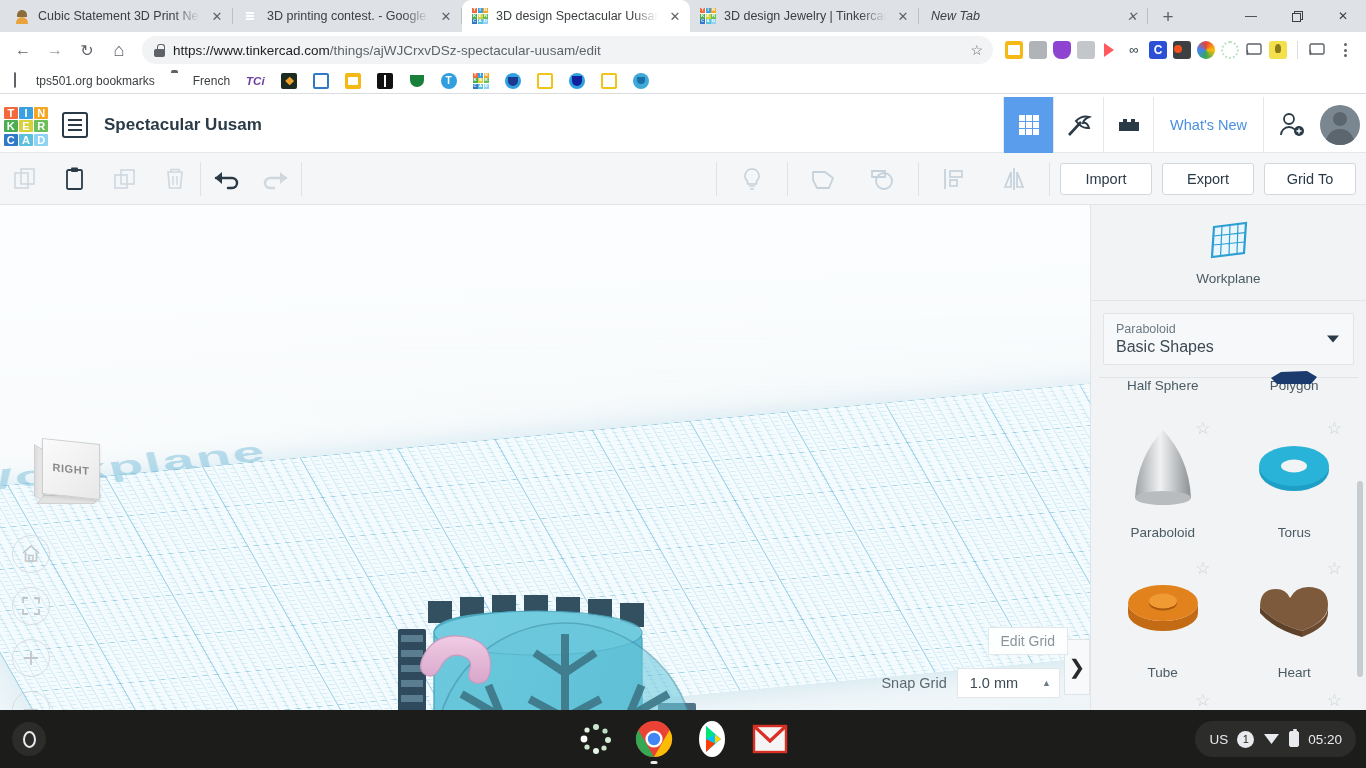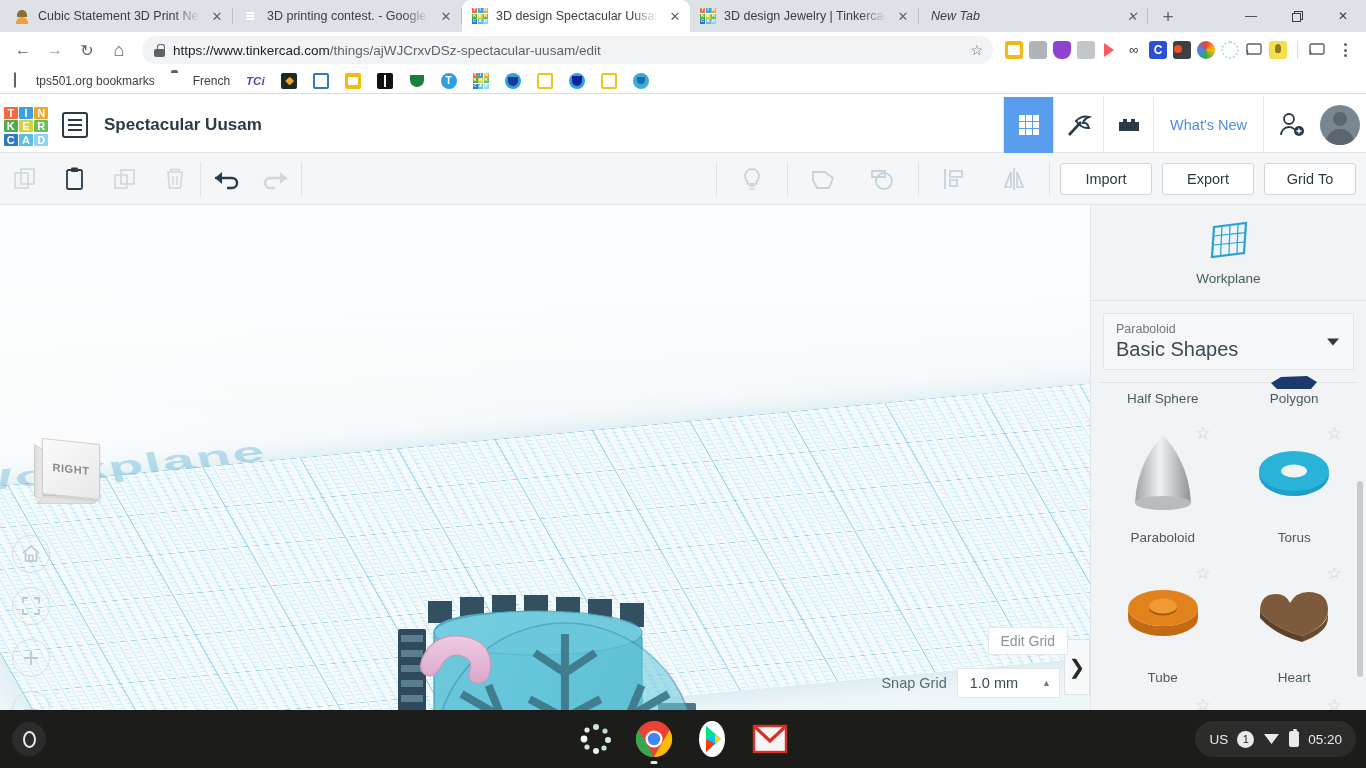--- a/index.html
+++ b/index.html
@@ -174,33 +174,33 @@
   .model svg { width:100%; height:100%; overflow:visible; }
 
   
   .rpanel { position:absolute; right:0; top:108px; width:276px; height:505px;
     background:#f1f3f4; border-left:1px solid #e1e5e8; overflow:hidden; }
   .rp-tools { height:96px; display:flex; border-bottom:1px solid #e1e5e8; }
   .rp-tool { flex:1; display:flex; flex-direction:column; align-items:center; justify-content:center; gap:10px;}
   .rp-tool-label { font-size:13.5px; color:#4a5a64; }
   .rp-select-wrap { margin:12px; background:#f7f8f9; border:1px solid #e0e4e7; border-radius:2px; padding:8px 12px; position:relative;}
   .rp-select-sub { font-size:12.5px; color:#6b7a84; }
-  .rp-select-main { font-size:20px; color:#3b4a53; margin-top:2px; }
+  .rp-select-main { font-size:16px; color:#3b4a53; margin-top:2px; }
   .rp-caret { position:absolute; right:14px; top:50%; transform:translateY(-50%);
     width:0;height:0;border-left:6px solid transparent;border-right:6px solid transparent;border-top:7px solid #2a3b47;}
   .rp-div { height:1px; background:#e0e4e7; margin:0 8px; }
   .shapes { position:relative; padding:0 6px; }
   .shape-row { display:flex; }
   .shape-cell { flex:1; height:140px; position:relative; display:flex; flex-direction:column;
     align-items:center; justify-content:flex-end; padding-bottom:8px; }
   .shape-art { position:absolute; left:0; right:0; top:10px; height:100px; display:flex;align-items:center;justify-content:center;}
   .shape-name { font-size:13.5px; color:#4a5a64; }
   .shape-star { position:absolute; right:18px; top:10px; color:#ccd2d6; font-size:17px; }
   .row-partial-top { height:30px; display:flex; }
-  .row-partial-top .shape-cell { height:30px; justify-content:center; padding-bottom:0; }
+  .row-partial-top .shape-cell { height:30px; justify-content:flex-start; padding-bottom:0; }
   .rp-scroll { position:absolute; right:3px; top:276px; width:6px; height:196px; background:#c7ccd0; border-radius:3px;}
 
   
   .shelf { position:absolute; left:0; bottom:0; width:1366px; height:58px; background:#1c1d1a; }
   .shelf-launcher { position:absolute; left:12px; top:12px; width:34px; height:34px; border-radius:50%;
     background:#2c2d2a; display:flex; align-items:center; justify-content:center; }
   .shelf-launcher i { width:13px;height:17px;border:2px solid #e8eaed;border-radius:50%;display:block;}
   .shelf-apps { position:absolute; left:50%; transform:translateX(-50%); top:9px; display:flex; gap:18px; align-items:center;}
   .shelf-app { width:40px;height:40px; position:relative; display:flex;align-items:center;justify-content:center;}
   .shelf-dot { position:absolute; bottom:-5px; left:50%; transform:translateX(-50%); width:7px;height:3px;border-radius:2px;background:#e8eaed;}

